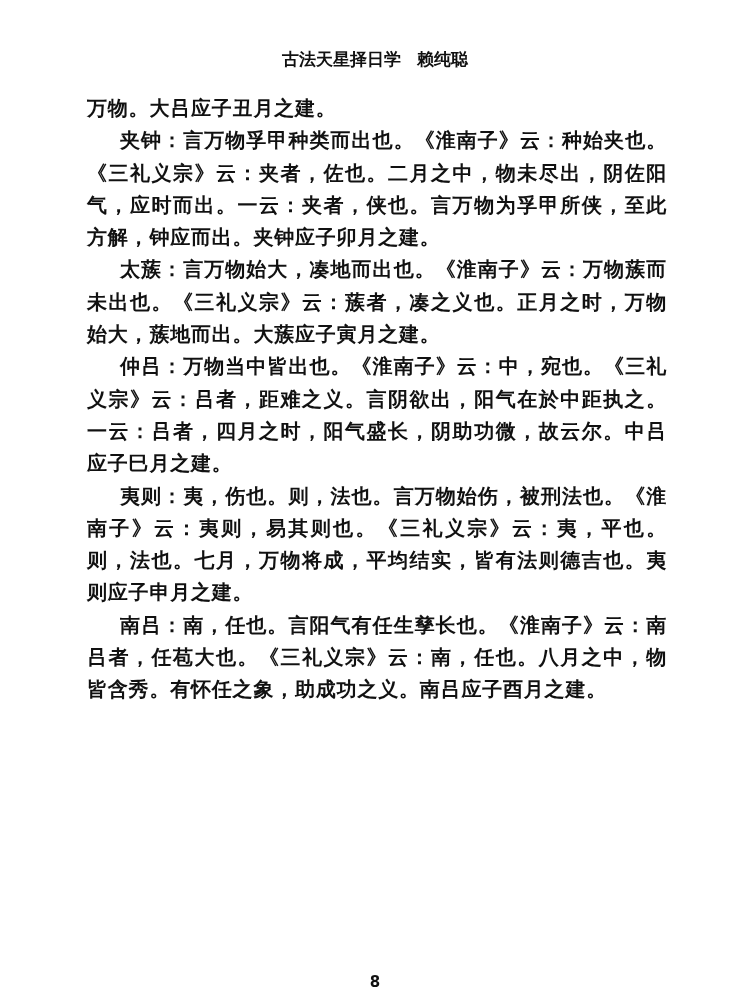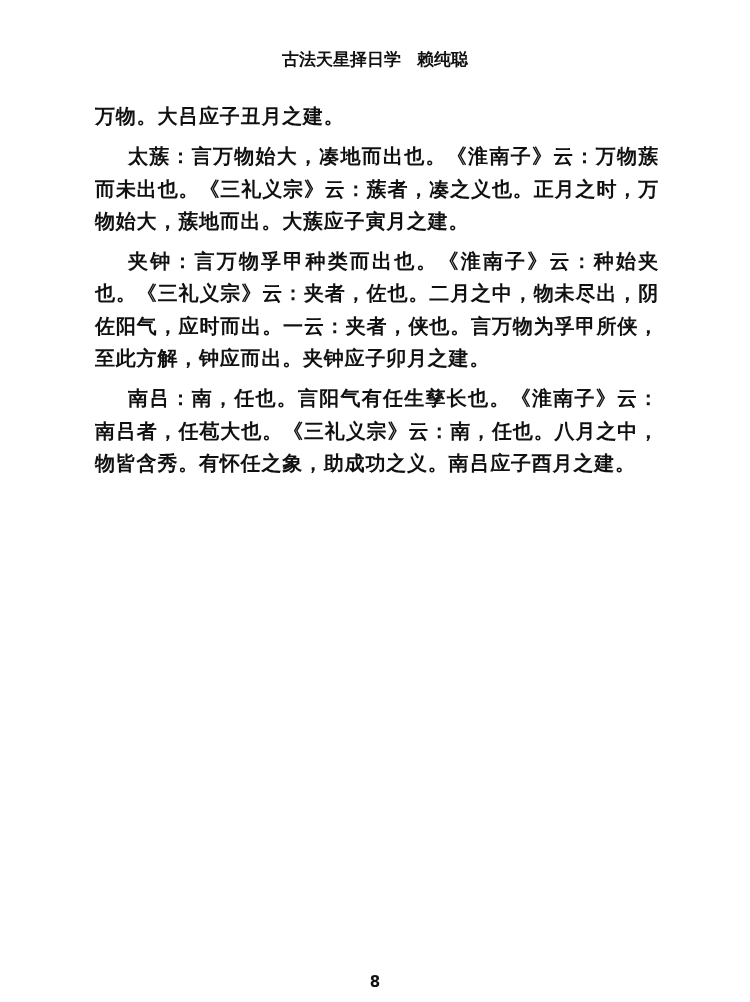--- a/index.html
+++ b/index.html
@@ -11,36 +11,38 @@
   .header {
     position: absolute; top: 48px; left: 0; width: 750px;
     text-align: center; font-size: 17px; font-weight: bold; letter-spacing: 0px;
   }
   .header .author { margin-left: 16px; }
   .body-text {
     position: absolute; top: 92px; left: 87px; width: 580px;
     font-size: 20px; line-height: 32.3px; font-weight: bold;
     text-align: justify; letter-spacing: 0.8px;
   }
-  .para { margin: 8px; }
+  .para { margin: 0; }
   .para.indent { text-indent: 33px; }
   .term { font-weight: 900; }
   .page-num {
     position: absolute; top: 973px; left: 0; width: 750px;
     text-align: center; font-size: 15px; font-weight: bold;
   }
 </style>
 </head>
 <body>
 
 <div class="header">
   <span>古法天星择日学</span><span class="author">赖纯聪</span>
 </div>
 
 <div class="body-text">
   <p class="para"><span class="term"></span><span>万物。大吕应子丑月之建。</span></p>
+  <p class="para indent"><span class="term">夹钟</span><span>：言万物孚甲种类而出也。《淮南子》云：种始夹也。《三礼义宗》云：夹者，佐也。二月之中，物未尽出，阴佐阳气，应时而出。一云：夹者，侠也。言万物为孚甲所侠，至此方解，钟应而出。夹钟应子卯月之建。</span></p>
   <p class="para indent"><span class="term">太蔟</span><span>：言万物始大，凑地而出也。《淮南子》云：万物蔟而未出也。《三礼义宗》云：蔟者，凑之义也。正月之时，万物始大，蔟地而出。大蔟应子寅月之建。</span></p>
-  <p class="para indent"><span class="term">夹钟</span><span>：言万物孚甲种类而出也。《淮南子》云：种始夹也。《三礼义宗》云：夹者，佐也。二月之中，物未尽出，阴佐阳气，应时而出。一云：夹者，侠也。言万物为孚甲所侠，至此方解，钟应而出。夹钟应子卯月之建。</span></p>
+  <p class="para indent"><span class="term">仲吕</span><span>：万物当中皆出也。《淮南子》云：中，宛也。《三礼义宗》云：吕者，距难之义。言阴欲出，阳气在於中距执之。一云：吕者，四月之时，阳气盛长，阴助功微，故云尔。中吕应子巳月之建。</span></p>
+  <p class="para indent"><span class="term">夷则</span><span>：夷，伤也。则，法也。言万物始伤，被刑法也。《淮南子》云：夷则，易其则也。《三礼义宗》云：夷，平也。则，法也。七月，万物将成，平均结实，皆有法则德吉也。夷则应子申月之建。</span></p>
   <p class="para indent"><span class="term">南吕</span><span>：南，任也。言阳气有任生孳长也。《淮南子》云：南吕者，任苞大也。《三礼义宗》云：南，任也。八月之中，物皆含秀。有怀任之象，助成功之义。南吕应子酉月之建。</span></p>
 
 </div>
 
 <div class="page-num">8</div>
 
 </body></html>

